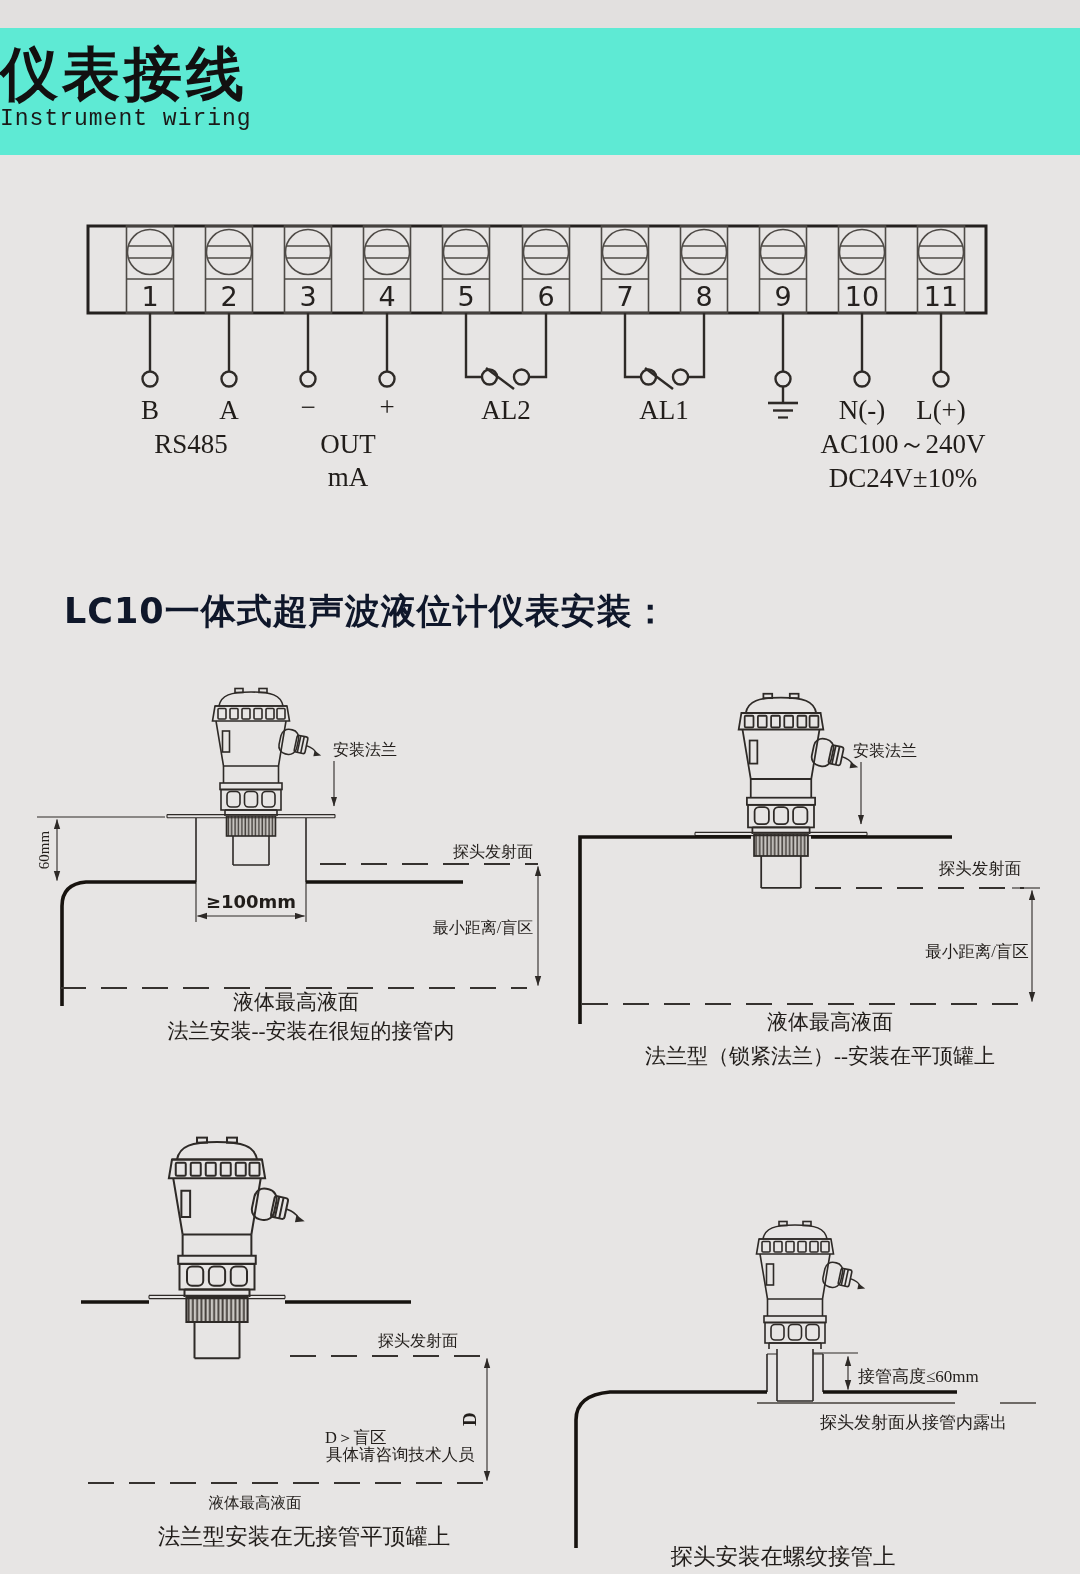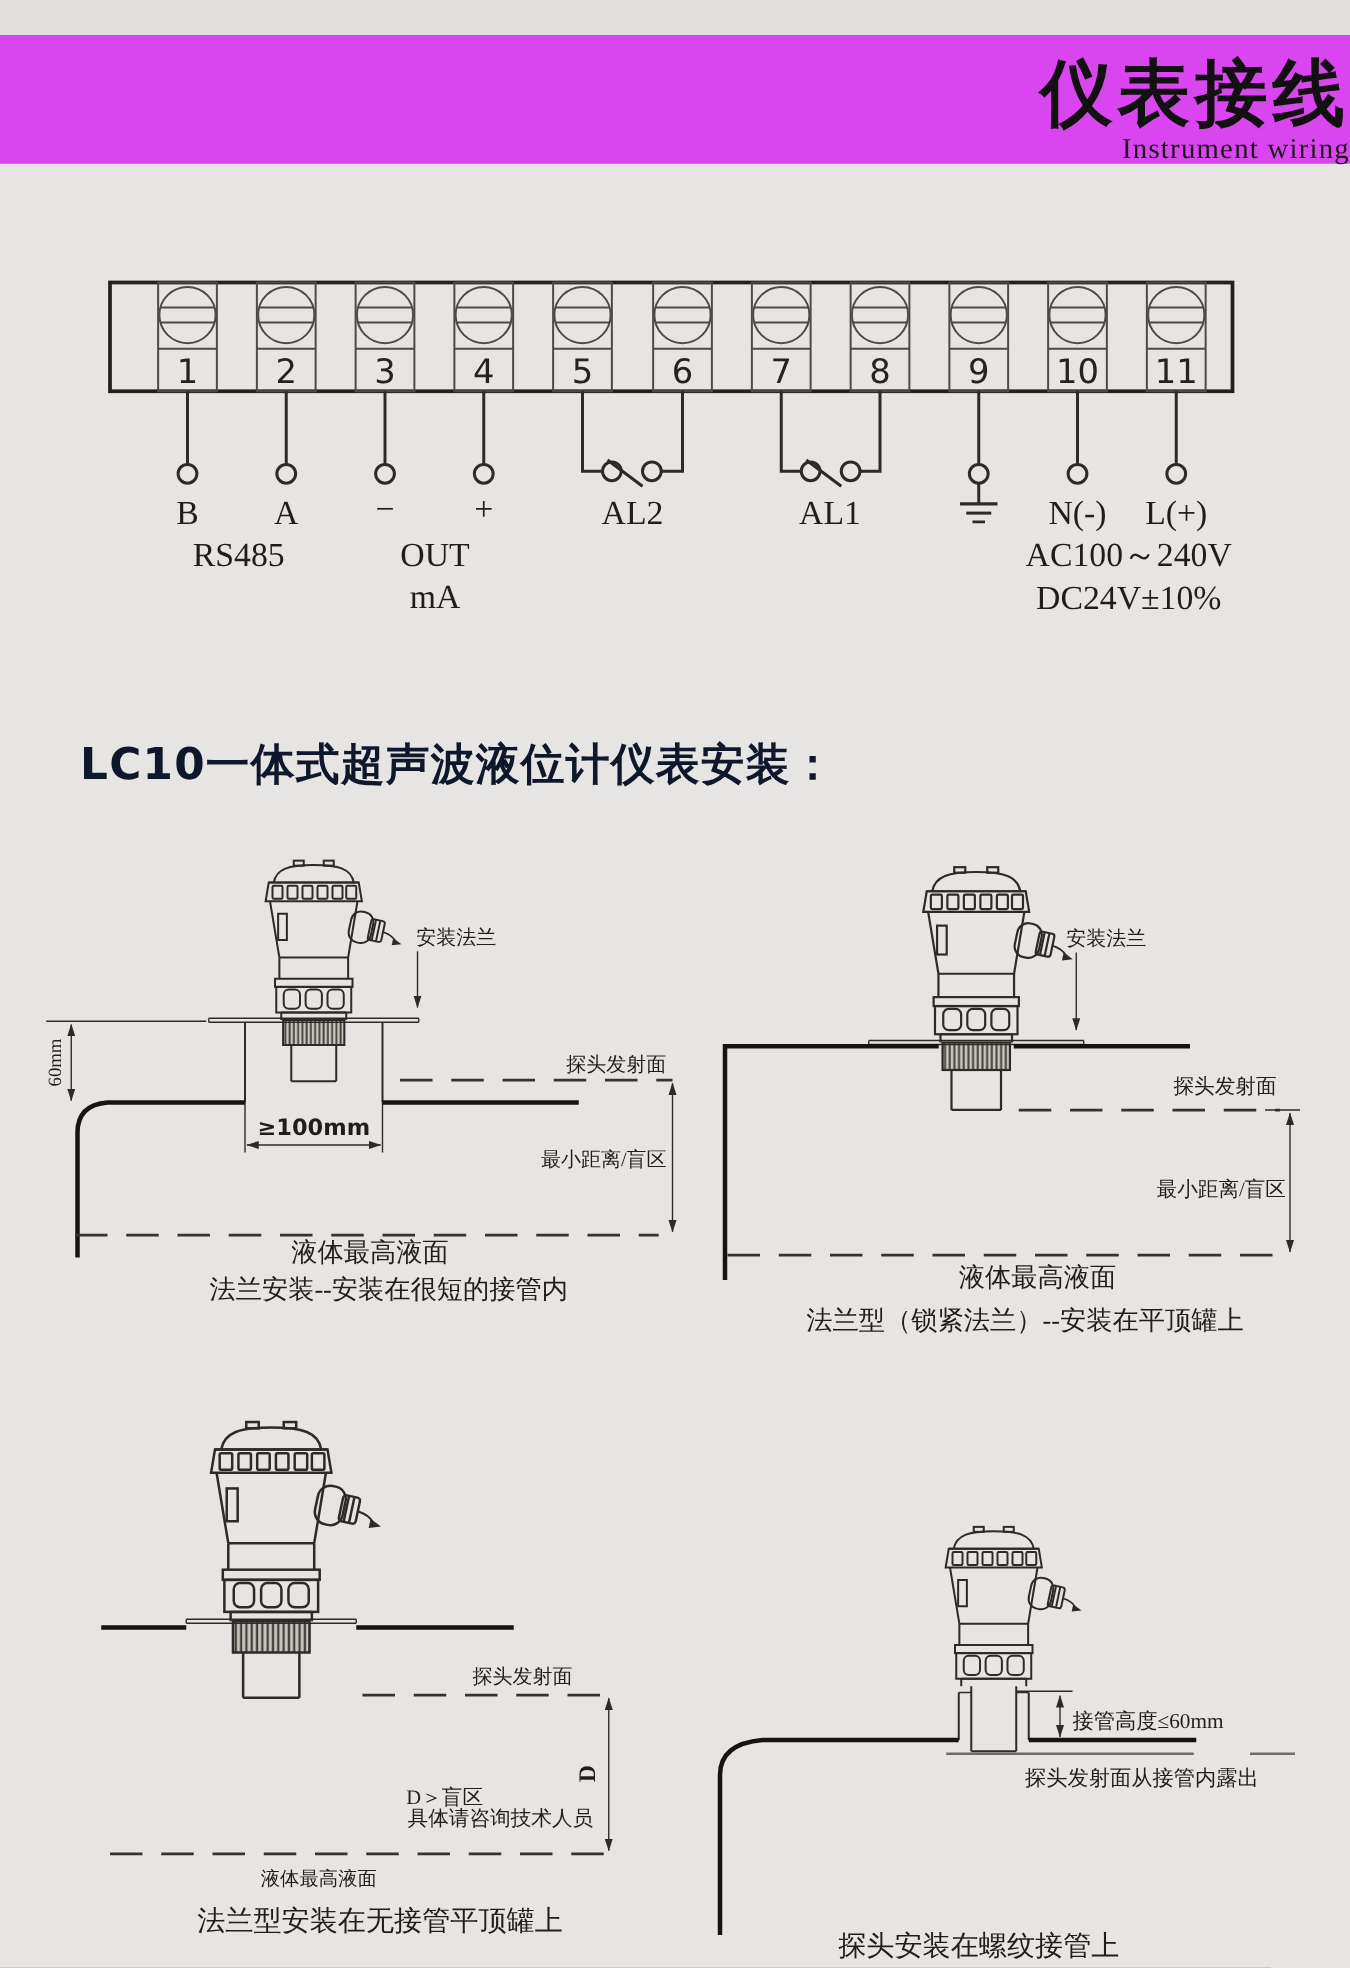--- a/index.html
+++ b/index.html
@@ -1,22 +1,22 @@
 <!DOCTYPE html>
 <html><head>
 <meta charset="utf-8">
 <style>
   html,body{margin:0;padding:0;background:#b9b7b7;}
   .page{position:relative;width:1080px;height:1574px;margin:0 auto;background:#e7e5e4;overflow:hidden;
         font-family:"Liberation Serif","DejaVu Serif",serif;color:#1f1b18;}
   .band-top{position:absolute;left:0;top:0;width:1080px;height:28px;background:#e2e0df;}
-  .title-band{position:absolute;left:0;top:28px;width:1080px;height:103px;background:#d946ef;text-align:right;}
+  .title-band{position:absolute;left:0;top:28px;width:1080px;height:127px;background:#5eead4;text-align:left;}
   .title-band h1{margin:14px 0 0 0;font-family:"DejaVu Sans","Liberation Sans",sans-serif;
                  font-size:58px;line-height:64px;font-weight:700;letter-spacing:4px;color:#121010;}
-  .subtitle{font-family:Liberation Serif, serif;font-size:23px;line-height:26px;
+  .subtitle{font-family:Liberation Mono, monospace;font-size:23px;line-height:26px;
             font-weight:400;color:#1b1918;letter-spacing:1px;}
   .section-heading{position:absolute;left:64px;top:588px;font-family:"DejaVu Sans","Liberation Sans",sans-serif;
                    font-size:35px;font-weight:700;color:#0f172a;letter-spacing:1px;}
   svg.art{position:absolute;left:0;top:0;width:1080px;height:1574px;}
   svg text{fill:#211d1a;font-family:"Liberation Serif","DejaVu Serif",serif;}
   .ln{stroke:#2e2a27;stroke-width:1.6;fill:none;}
   .thin{stroke:#2e2a27;stroke-width:1.1;fill:none;}
   .wire{stroke:#2e2a27;stroke-width:2.4;fill:none;}
   .thick{stroke:#17130f;stroke-width:3.6;fill:none;}
   .dash{stroke:#36322f;stroke-width:2.2;fill:none;stroke-dasharray:26 15;}

